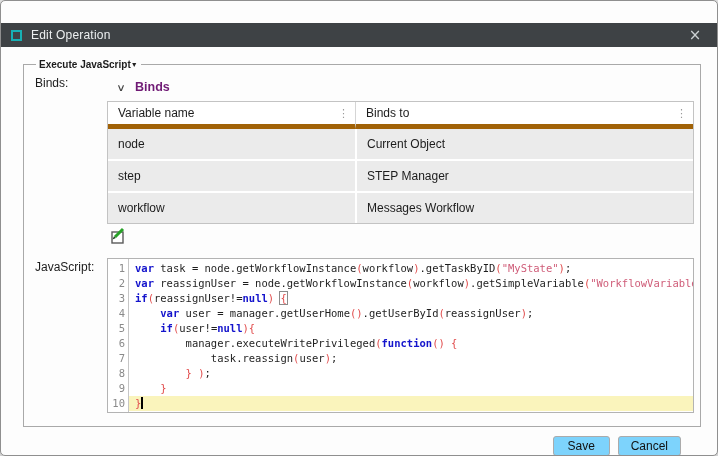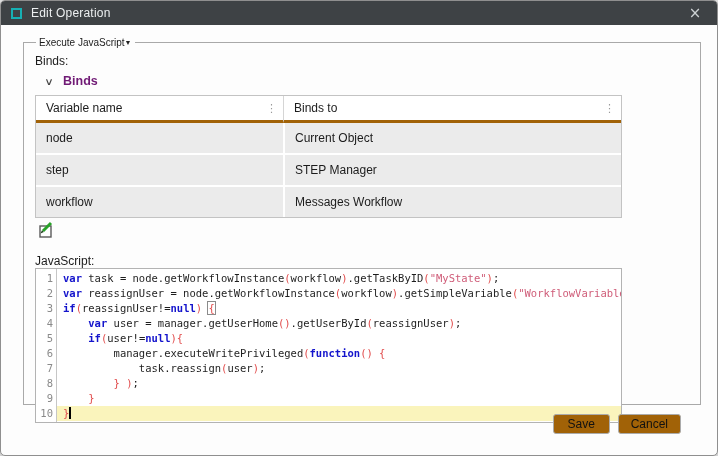--- a/index.html
+++ b/index.html
@@ -5,52 +5,52 @@
   * { margin:0; padding:0; box-sizing:border-box; }
   html,body { background:#e8e8e8; font-family:"Liberation Sans", sans-serif; }
   .window {
     position:relative; width:718px; height:456px; background:#fdfdfd;
     border:1px solid #8f8f8f; border-radius:5px; overflow:hidden;
     box-shadow:0 2px 8px rgba(0,0,0,.25);
   }
   
   .titlebar {
     height:24px; background:var(--titlebar_bg,#3e4245); display:flex; align-items:center;
-    padding:0 8px; color:#eceff0;
+    padding:0 8px; color:#eceff0;margin-top:22px;
   }
   .app-icon { width:11px; height:11px; border:2px solid var(--accent,#17b0b4); margin:0 9px 0 2px; }
   .title-text { font-size:12px; letter-spacing:.2px; }
   .close-btn {
     margin-left:auto; color:#ccd1d3; font-size:15px; line-height:15px; width:28px;
     text-align:center; cursor:default; font-family:"DejaVu Sans", sans-serif;
   }
   
   .body { padding:12px 18px 0 22px; }
   fieldset.groupbox {
     border:1px solid #a9a9a9; width:678px; height:368px; padding:4px 4px 0 11px;
   }
   fieldset.groupbox legend {
-    font-size:10px; color:#1c1c1c; padding:0 3px; margin-left:1px; display:flex; align-items:center; 
+    font-size:10px; color:#1c1c1c; padding:0 3px; margin-left:1px; display:flex; align-items:center; font-weight:bold;
   }
   .legend-arrow { font-size:7px; color:#222; }
-  .row { display:flex;flex-direction:column; }
+  .row { display:flex; }
   .row-label { width:72px; font-size:12px; color:#1c1c1c; padding-top:2px; flex:none; }
   .row-content { flex:1; min-width:0; }
   .section-header { display:flex; align-items:center; gap:9px; padding:6px 0 7px 9px; }
   .chevron { font-size:10px; color:#444; transform:scaleX(1.3); display:inline-block; width:10px; text-align:center; }
   .section-title { font-size:12.5px; font-weight:bold; color:#701a75; }
   
   table.binds-table {
     border-collapse:separate; border-spacing:0; width:587px; table-layout:fixed;
     border:1px solid #c3c3c3; font-size:12px; color:#1c1c1c;
   }
   table.binds-table col.c1 { width:247px; }
   table.binds-table th {
     background:#fff; font-weight:normal; text-align:left; height:27px; padding:0 6px 0 10px;
-    border-bottom:3px solid #a16207; position:relative;
+    border-bottom:5px solid #a16207; position:relative;
   }
   table.binds-table th + th { border-left:1px solid #d5d5d5; }
   table.binds-table th .dots {
     position:absolute; right:6px; top:50%; transform:translateY(-50%);
     color:#9a9a9a; font-size:11px; font-family:"DejaVu Sans", sans-serif;
   }
   table.binds-table td {
     background:#ebebeb; height:27px; padding:8px 10px;
     border-bottom:2px solid #fff;
   }
@@ -75,21 +75,21 @@
   .code-line.hl { background:var(--line_highlight,#faf4bc); }
   .tk-kw { color:var(--keyword,#1414cc); font-weight:bold; }
   .tk-str { color:var(--string,#cf5c78); }
   .tk-br { color:var(--bracket,#e14b4b); }
   .tk-pl { color:var(--plain,#1e1e1e); }
   .boxed { outline:1px solid #8b8b8b; }
   .caret { display:inline-block; width:2px; height:12px; background:#000; vertical-align:-2px; }
   
   .button-bar { display:flex; justify-content:flex-end; gap:8px; padding:9px 18px 0 0; }
   .btn {
-    min-width:57px; height:20px; background:#a16207; border:1px solid #ababab; border-radius:3px;
+    min-width:57px; height:20px; background:#7dd3fc; border:1px solid #ababab; border-radius:3px;
     font-size:12px; color:#111; font-family:"Liberation Sans", sans-serif; padding:0 12px;
   }
 </style>
 </head>
 <body>
 
 <div class="window">
 
   <div class="titlebar">
     <span class="app-icon"></span>

